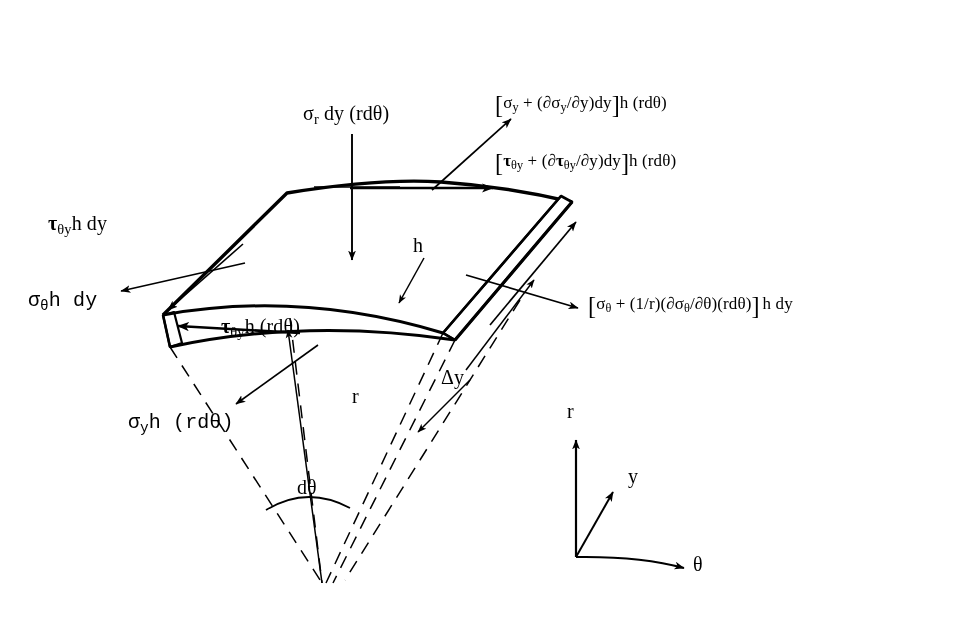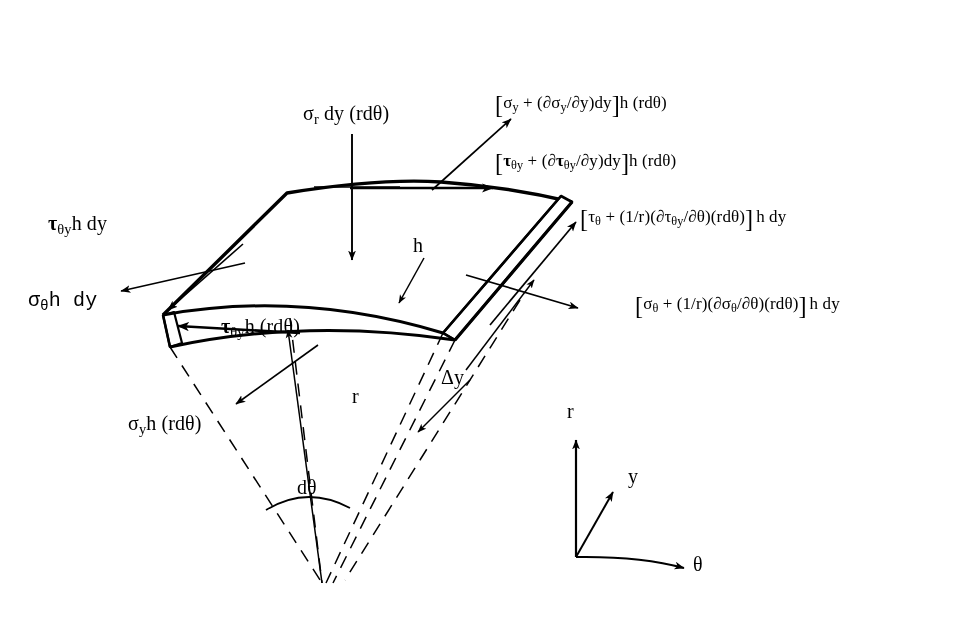--- a/index.html
+++ b/index.html
@@ -116,41 +116,38 @@
   </div>
 
   <div class="lbl sz19" style="left:495px;top:94px;">
     <span class="brk">[</span><span>σ</span><span class="sub">y</span><span> + (∂</span><span>σ</span><span class="sub">y</span><span>/∂y)dy</span><span class="brk">]</span><span>h (rdθ)</span>
   </div>
 
   <div class="lbl sz19" style="left:495px;top:152px;">
     <span class="brk">[</span><span class="bold-g">τ</span><span class="sub">θy</span><span> + (∂</span><span class="bold-g">τ</span><span class="sub">θy</span><span>/∂y)dy</span><span class="brk">]</span><span>h (rdθ)</span>
   </div>
 
-  <div class="lbl sz19" style="left:580px;top:208px;">
-    <span class="brk">[</span><span>τ</span><span class="sub">θ</span><span> + (1/r)(∂</span><span>τ</span><span class="sub">θy</span><span>/∂θ)(rdθ)</span><span class="brk">]</span><span class="sp"></span><span>h dy</span>
-  </div>
 
-  <div class="lbl sz19" style="left:588px;top:295px;margin-left:47px;">
+  <div class="lbl sz19" style="left:588px;top:295px;">
     <span class="brk">[</span><span>σ</span><span class="sub">θ</span><span> + (1/r)(∂</span><span>σ</span><span class="sub">θ</span><span>/∂θ)(rdθ)</span><span class="brk">]</span><span class="sp"></span><span>h dy</span>
   </div>
 
   <div class="lbl sz20" style="left:48px;top:205px;margin-top:8px;">
     <span class="bold-g">τ</span><span class="sub">θy</span><span>h dy</span>
   </div>
 
   <div class="lbl sz20" style="left:28px;top:291px;font-family:Liberation Mono, monospace;">
     <span>σ</span><span class="sub">θ</span><span>h dy</span>
   </div>
 
   <div class="lbl sz20" style="left:221px;top:308px;margin-top:8px;">
     <span class="bold-g">τ</span><span class="sub">θy</span><span>h (rdθ)</span>
   </div>
 
-  <div class="lbl sz20" style="left:128px;top:413px;">
+  <div class="lbl sz20" style="left:128px;top:413px;font-family:Liberation Mono, monospace;">
     <span>σ</span><span class="sub">y</span><span>h (rdθ)</span>
   </div>
 
   <div class="lbl sz20" style="left:413px;top:235px;">h</div>
 
   <div class="lbl sz20" style="left:352px;top:386px;">r</div>
 
   <div class="lbl sz20" style="left:441px;top:367px;text-align:right;">Δy</div>
 
   <div class="lbl sz20" style="left:297px;top:477px;">dθ</div>

